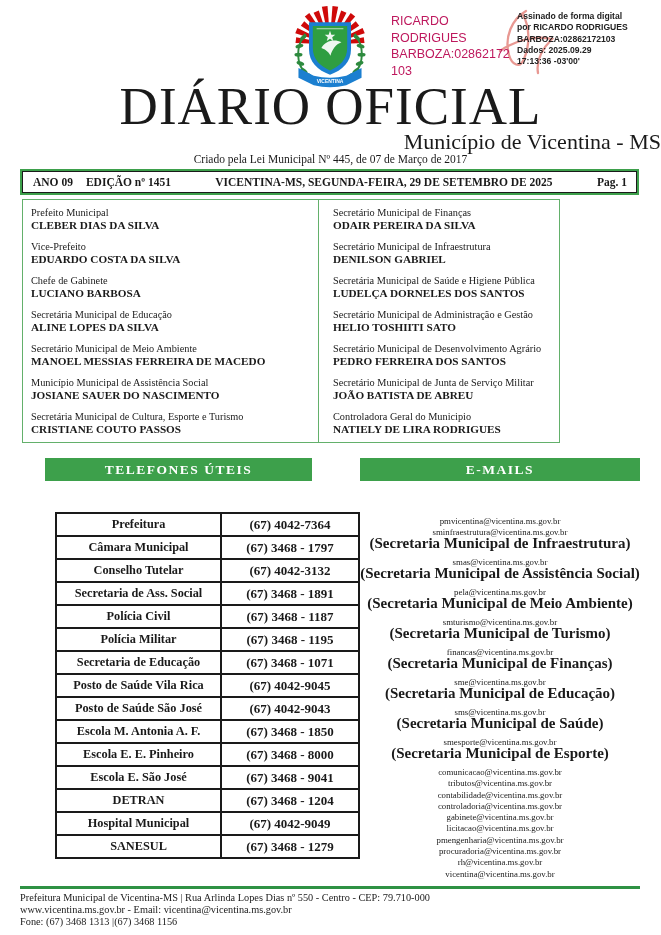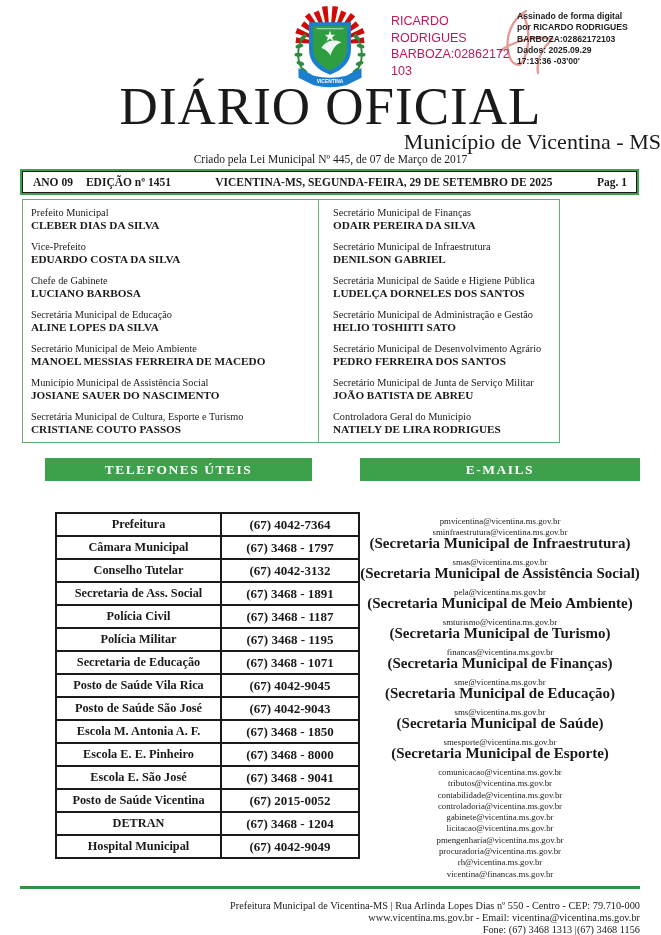--- a/index.html
+++ b/index.html
@@ -60,22 +60,22 @@
 
   
   .emails-col{position:absolute;left:352px;top:516px;width:296px;text-align:center;}
   .egroup{margin-bottom:8px;}
   .eaddr{font-size:8.8px;line-height:11px;}
   .elabel{font-size:15px;line-height:11px;font-weight:bold;}
   .eplain .eaddr{line-height:11.3px;}
 
   
   .footer{position:absolute;left:20px;top:886px;width:620px;
-          border-top:3px solid var(--footer_rule,#2f9244);padding-top:11px;
-          text-align:right;font-size:10.3px;line-height:12px;}
+          border-top:3px solid var(--footer_rule,#2f9244);padding-top:3px;
+          text-align:left;font-size:10.3px;line-height:12px;}
 </style>
 </head>
 <body>
 
 <div class="page">
 
   <div class="crest">
     <svg viewBox="0 0 90 92" width="86" height="88">
 
       <g fill="#cf0a0a">
@@ -286,35 +286,35 @@
         <tr>
           <td class="pname">Escola E. E. Pinheiro</td>
           <td class="pnum">(67) 3468 - 8000</td>
         </tr>
 
         <tr>
           <td class="pname">Escola E. São José</td>
           <td class="pnum">(67) 3468 - 9041</td>
         </tr>
 
-        <tr>
-          <td class="pname">Posto de Saúde Vicentina</td>
-          <td class="pnum">(67) 2015-0052</td>
-        </tr>
 
         <tr>
           <td class="pname">DETRAN</td>
           <td class="pnum">(67) 3468 - 1204</td>
         </tr>
 
         <tr>
           <td class="pname">Hospital Municipal</td>
           <td class="pnum">(67) 4042-9049</td>
         </tr>
 
+        <tr>
+          <td class="pname">SANESUL</td>
+          <td class="pnum">(67) 3468 - 1279</td>
+        </tr>
       </tbody>
   </table>
 
   <div class="emails-col">
     <div>
 
         <div class="egroup">
           <div class="eaddr">pmvicentina@vicentina.ms.gov.br<br>sminfraestrutura@vicentina.ms.gov.br</div>
           <div class="elabel">(Secretaria Municipal de Infraestrutura)</div>
         </div>
@@ -367,21 +367,21 @@
         <div class="eaddr">gabinete@vicentina.ms.gov.br</div>
 
         <div class="eaddr">licitacao@vicentina.ms.gov.br</div>
 
         <div class="eaddr">pmengenharia@vicentina.ms.gov.br</div>
 
         <div class="eaddr">procuradoria@vicentina.ms.gov.br</div>
 
         <div class="eaddr">rh@vicentina.ms.gov.br</div>
 
-        <div class="eaddr">vicentina@financas.ms.gov.br</div>
+        <div class="eaddr">vicentina@vicentina.ms.gov.br</div>
       </div>
   </div>
 
   <div class="footer">
     <div>Prefeitura Municipal de Vicentina-MS | Rua Arlinda Lopes Dias nº 550 - Centro - CEP: 79.710-000</div>
     <div>www.vicentina.ms.gov.br - Email: vicentina@vicentina.ms.gov.br</div>
     <div>Fone: (67) 3468 1313 |(67) 3468 1156</div>
   </div>
 
 </div>

